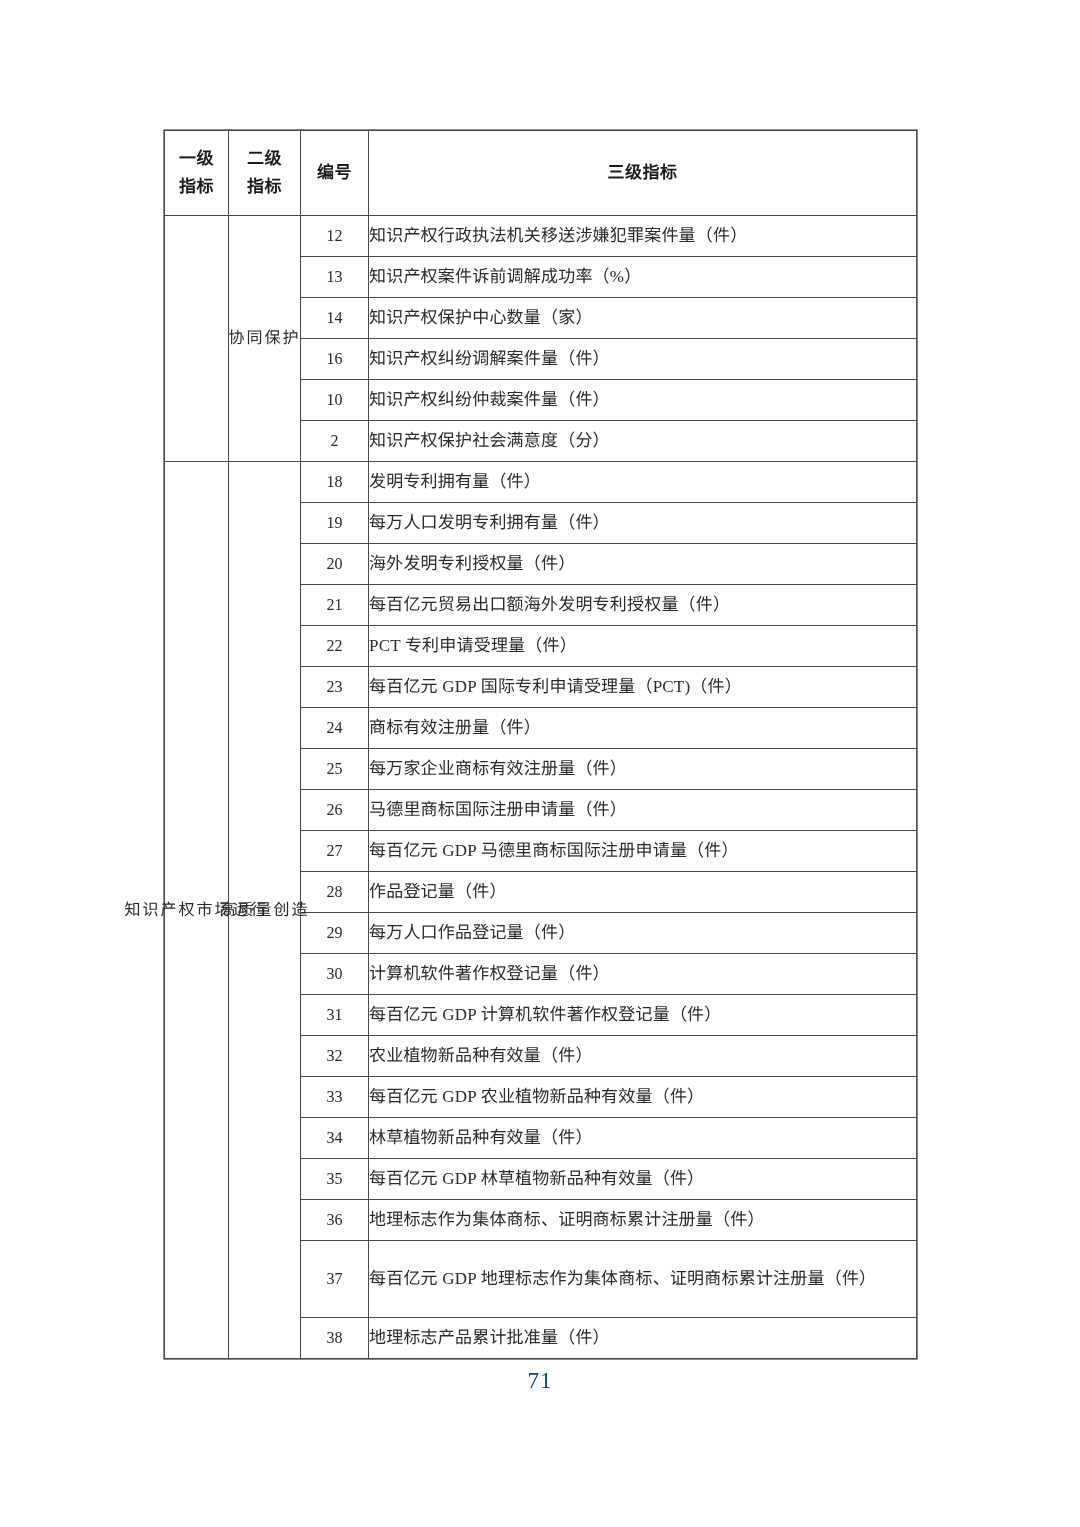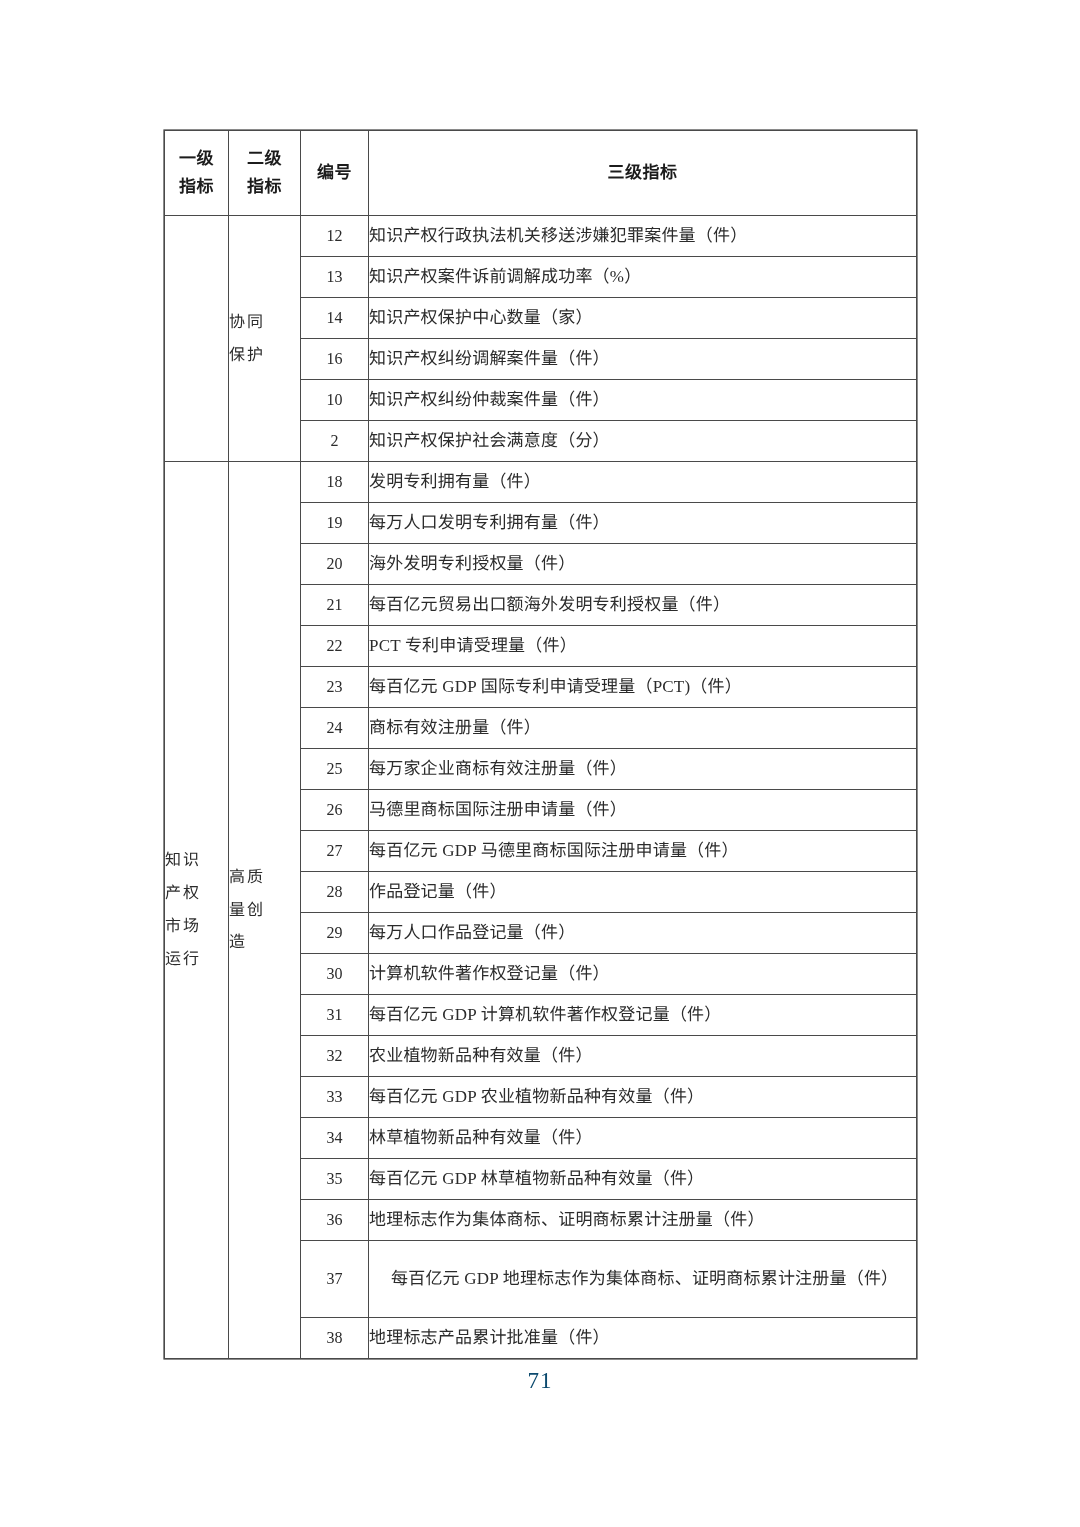--- a/index.html
+++ b/index.html
@@ -94,35 +94,34 @@
     text-align: left;
     padding: 5px 12px 5px 14px;
     font-size: 17px;
     line-height: 1.85;
     color: #2b2b2b;
     letter-spacing: 0.2px;
   }
   td.label-cell.two-line {
     height: 76px;
     line-height: 1.95;
-    padding-left: 22px;
   }
 
   
   td.group-cell {
     text-align: center;
     vertical-align: middle;
     font-size: 16px;
     color: #2b2b2b;
     letter-spacing: 2px;
   }
   .vstack {
     display: flex;
-    flex-direction: column;
-    align-items: flex-start;
+    flex-direction: row;
+    align-items: flex-end;
     justify-content: center;
     line-height: 2.05;
   }
   .vstack span { display: block; white-space: nowrap; }
 
   
   .page-number {
     position: absolute;
     left: 0;
     top: 1368px;

